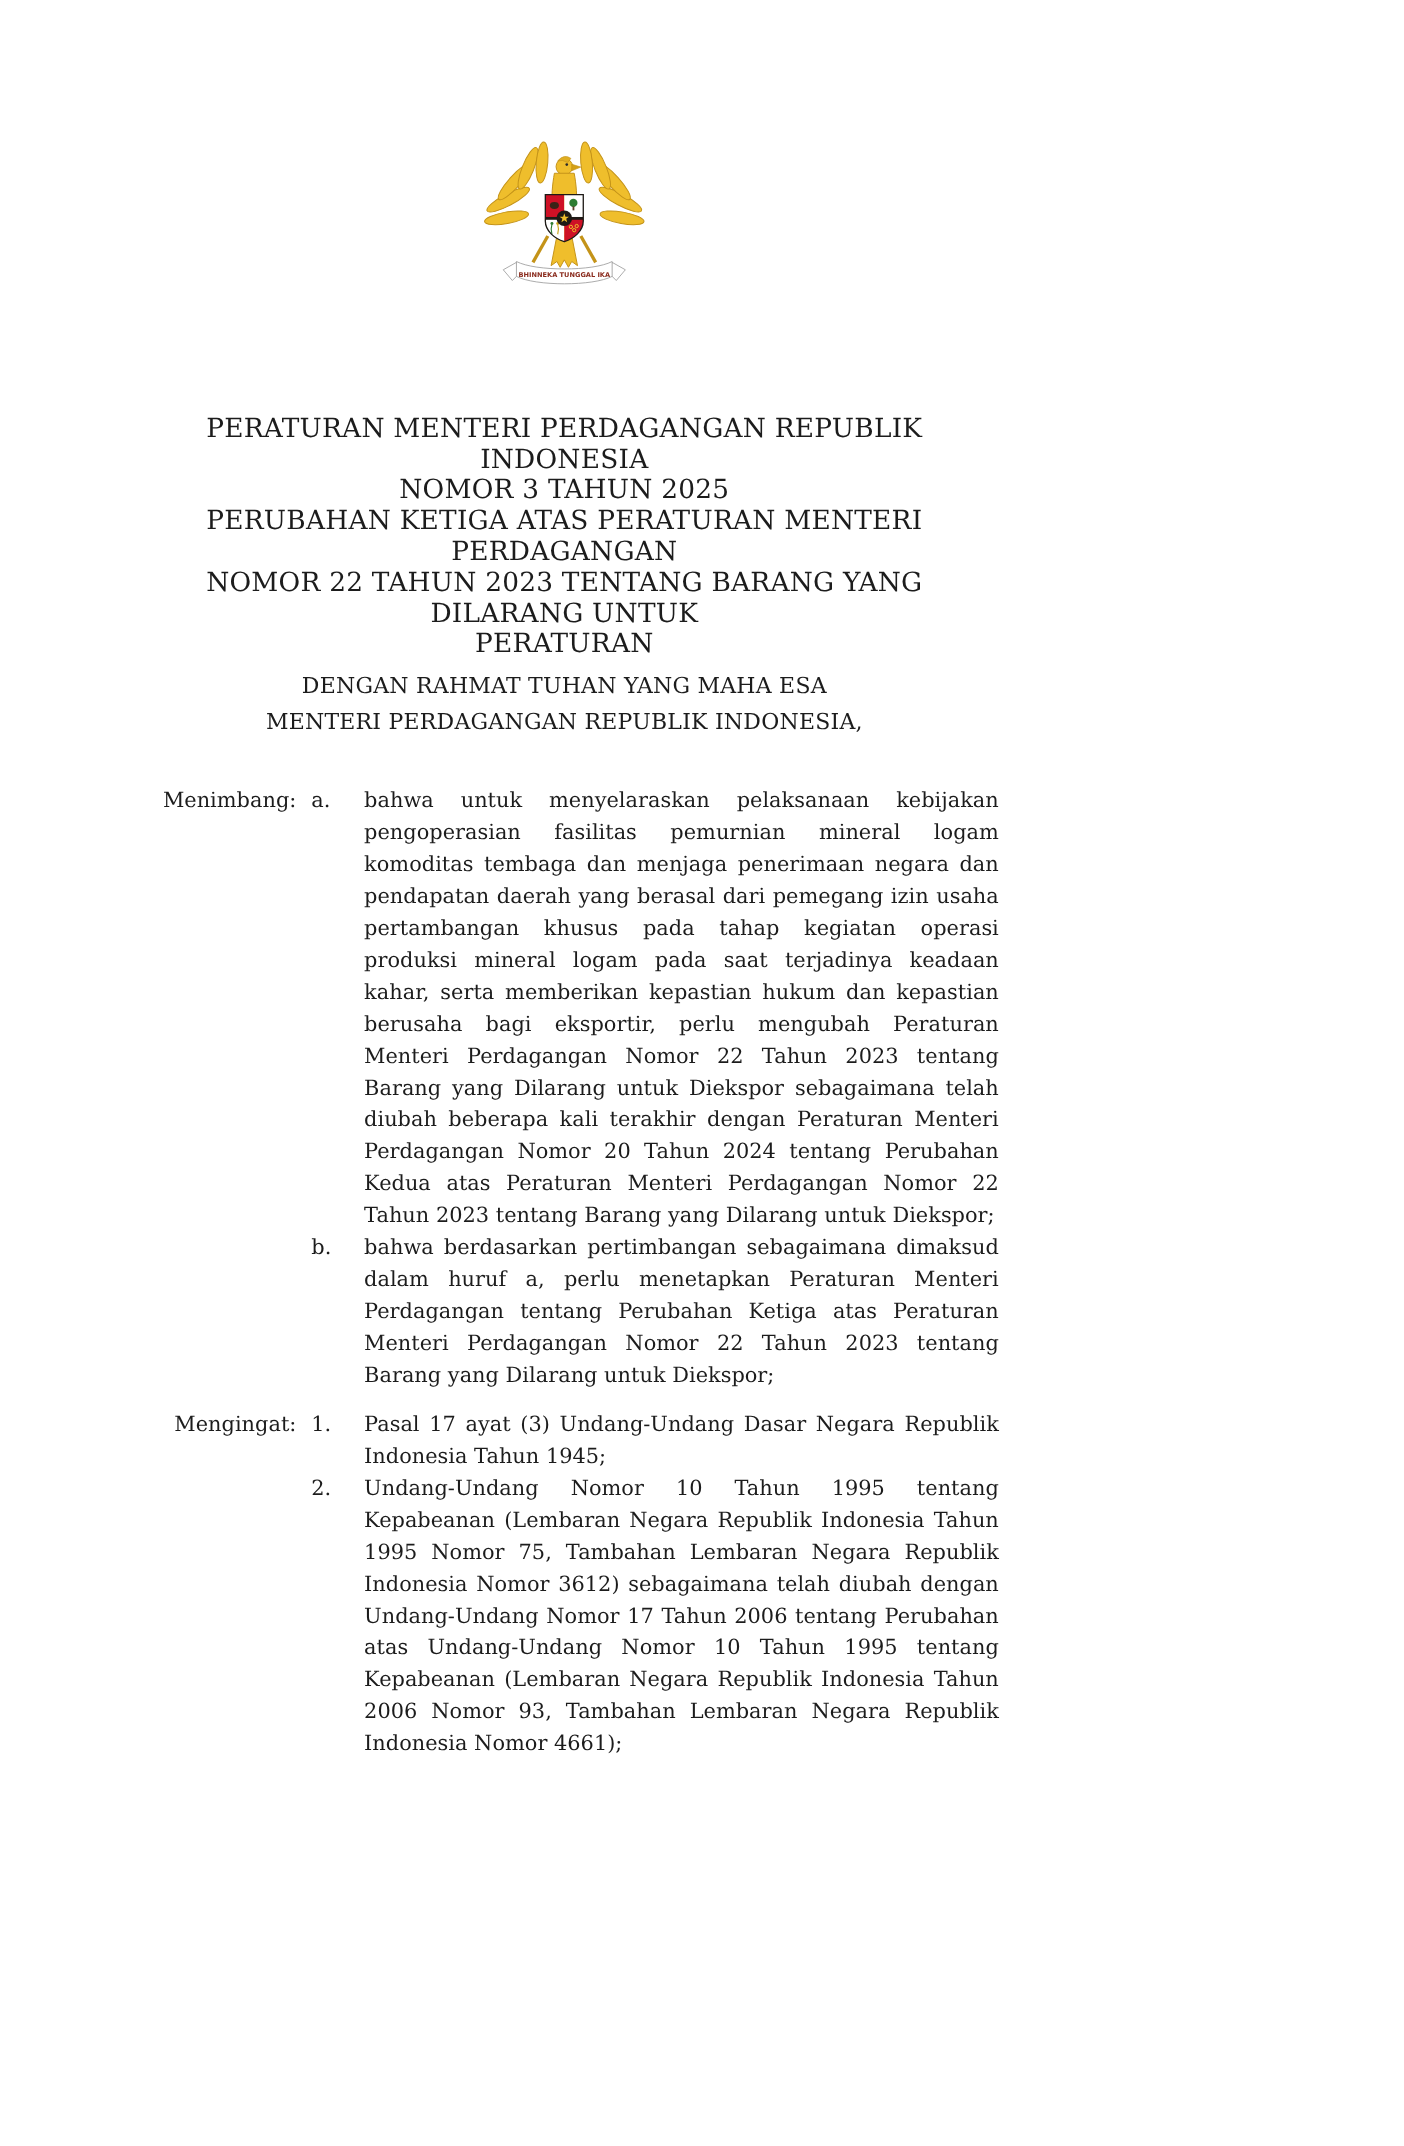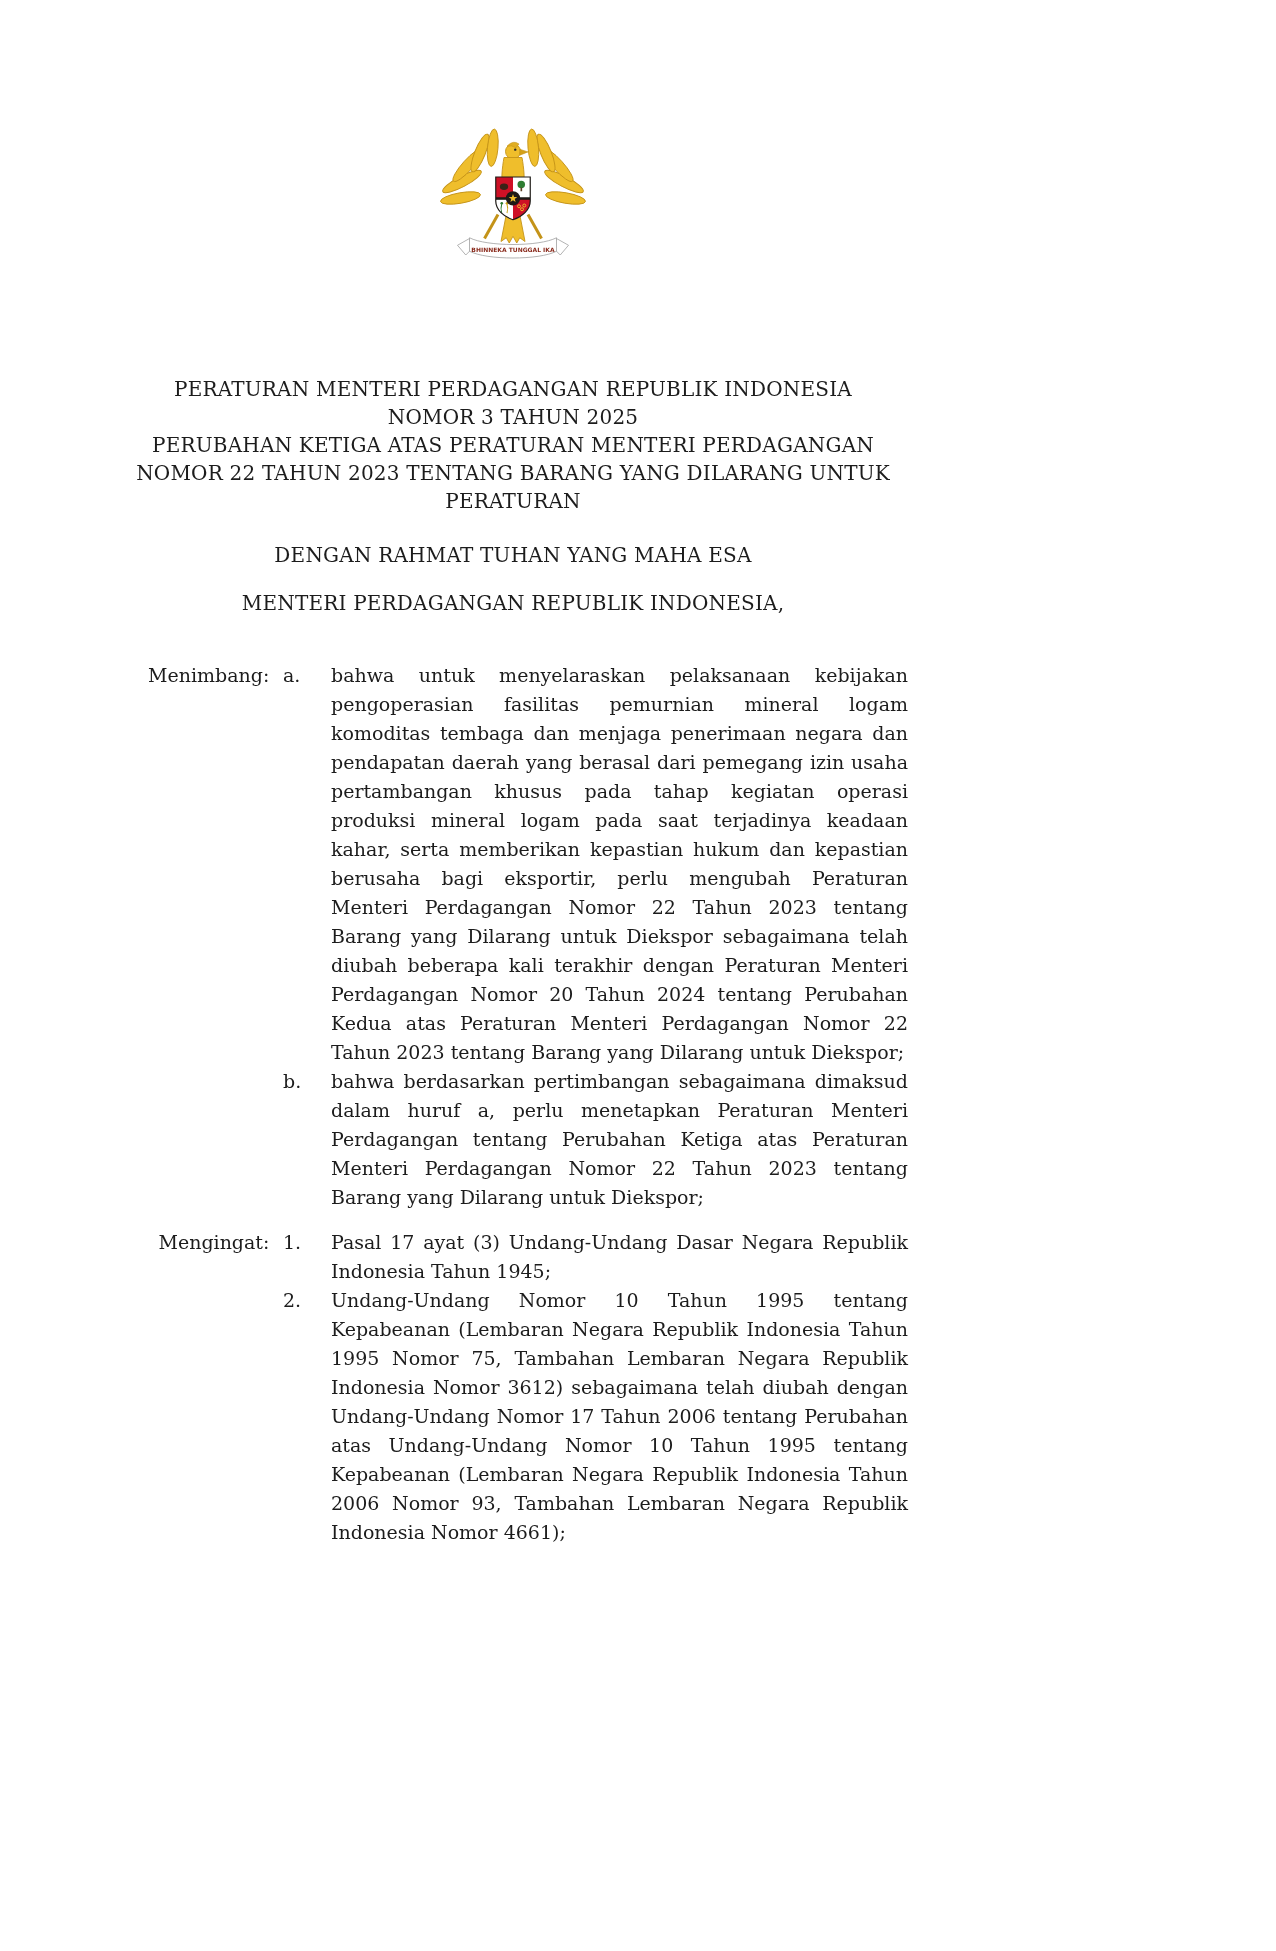--- a/index.html
+++ b/index.html
@@ -20,33 +20,33 @@
     width: 790px;
     margin-left: 118px;
   }
   .emblem {
     width: 150px;
     margin: 126px auto 0 auto;
   }
   .title-block {
     margin-top: 86px;
     text-align: center;
-    font-size: 20px;
+    font-size: 24px;
     line-height: 28px;
     letter-spacing: 0.2px;
   }
   .invocation {
-    margin-top: 26px;
+    margin-top: 10px;
     text-align: center;
     font-size: 20px;
     line-height: 28px;
     letter-spacing: 0.2px;
   }
   .officer {
-    margin-top: 20px;
+    margin-top: 5px;
     text-align: center;
     font-size: 20px;
     line-height: 28px;
     letter-spacing: 0.2px;
   }
   .section {
     margin-top: 44px;
     font-size: 19px;
     line-height: 29px;
   }

